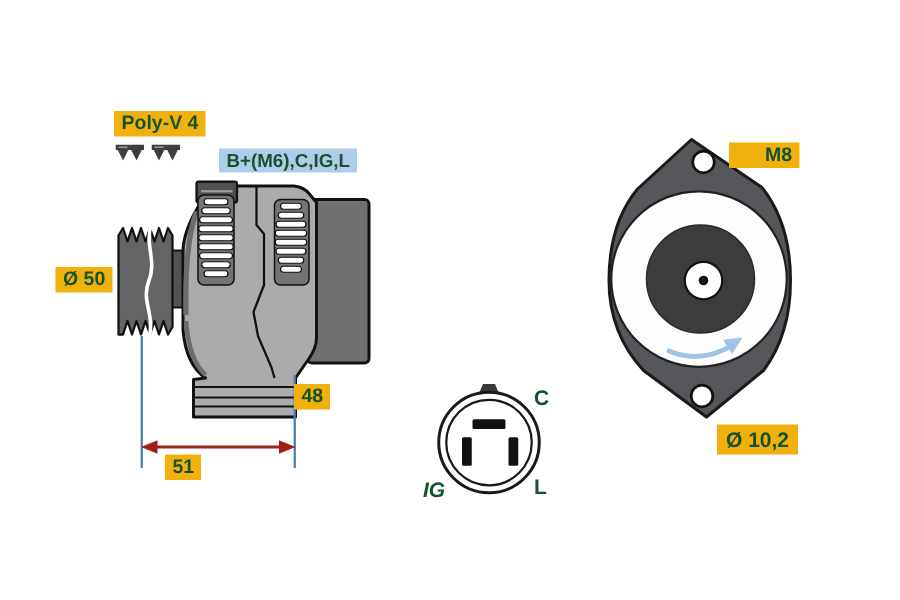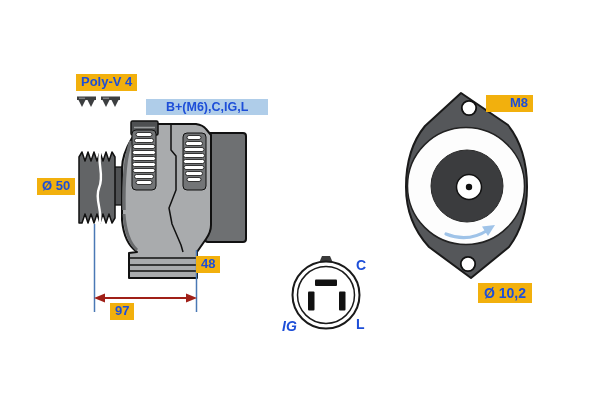--- a/index.html
+++ b/index.html
@@ -2,25 +2,25 @@
 <html><head>
 <meta charset="utf-8">
 <style>
   html,body{margin:0;padding:0;background:#fff;}
   .stage{
     position:relative;width:600px;height:400px;background:#ffffff;
     font-family:"Liberation Sans", sans-serif;overflow:hidden;
   }
   .stage svg.drawing{position:absolute;left:0;top:0;}
   .lbl{
-    position:absolute;font-weight:bold;color:#1d4ed8;line-height:1.15;
+    position:absolute;font-weight:bold;color:#14532d;line-height:1.15;
     white-space:nowrap;
   }
   .lbl-yellow{background:#F2B00D;padding:1px 5px;font-size:13px;}
-  .lbl-blue{background:#AFCDE9;padding:1px 20px;font-size:12.5px;}
+  .lbl-blue{background:#AFCDE9;padding:1px 5px;font-size:12.5px;}
   .lbl-plain{font-size:14px;}
   .lbl-big{font-size:14px;padding:2px 6px;}
   .belt-icons{position:absolute;left:77px;top:96px;display:flex;gap:4px;}
 </style>
 </head>
 <body>
 
 <div class="stage">
 
   <svg class="drawing" width="600" height="400" viewBox="0 0 600 400">
@@ -135,21 +135,21 @@
       <line x1="2" y1="2.2" x2="8" y2="2.2" stroke="#9a9c9e" stroke-width="1"></line>
     </svg>
   </div>
 
   <div class="lbl lbl-blue" style="left:146px;top:99px;">B+(M6),C,IG,L</div>
 
   <div class="lbl lbl-yellow" style="left:37px;top:178px;">Ø 50</div>
 
   <div class="lbl lbl-yellow" style="left:196px;top:256px;">48</div>
 
-  <div class="lbl lbl-yellow" style="left:110px;top:303px;">97</div>
+  <div class="lbl lbl-yellow" style="left:110px;top:303px;">51</div>
 
   <div class="lbl lbl-plain" style="left:356px;top:257px;">C</div>
 
   <div class="lbl lbl-plain" style="left:282px;top:318px;font-style:italic;">IG</div>
 
   <div class="lbl lbl-plain" style="left:356px;top:316px;">L</div>
 
   <div class="lbl lbl-yellow" style="left:486px;top:95px;padding-left:24px;">M8</div>
 
   <div class="lbl lbl-yellow lbl-big" style="left:446px;top:283px;margin-left:32px;">Ø 10,2</div>

